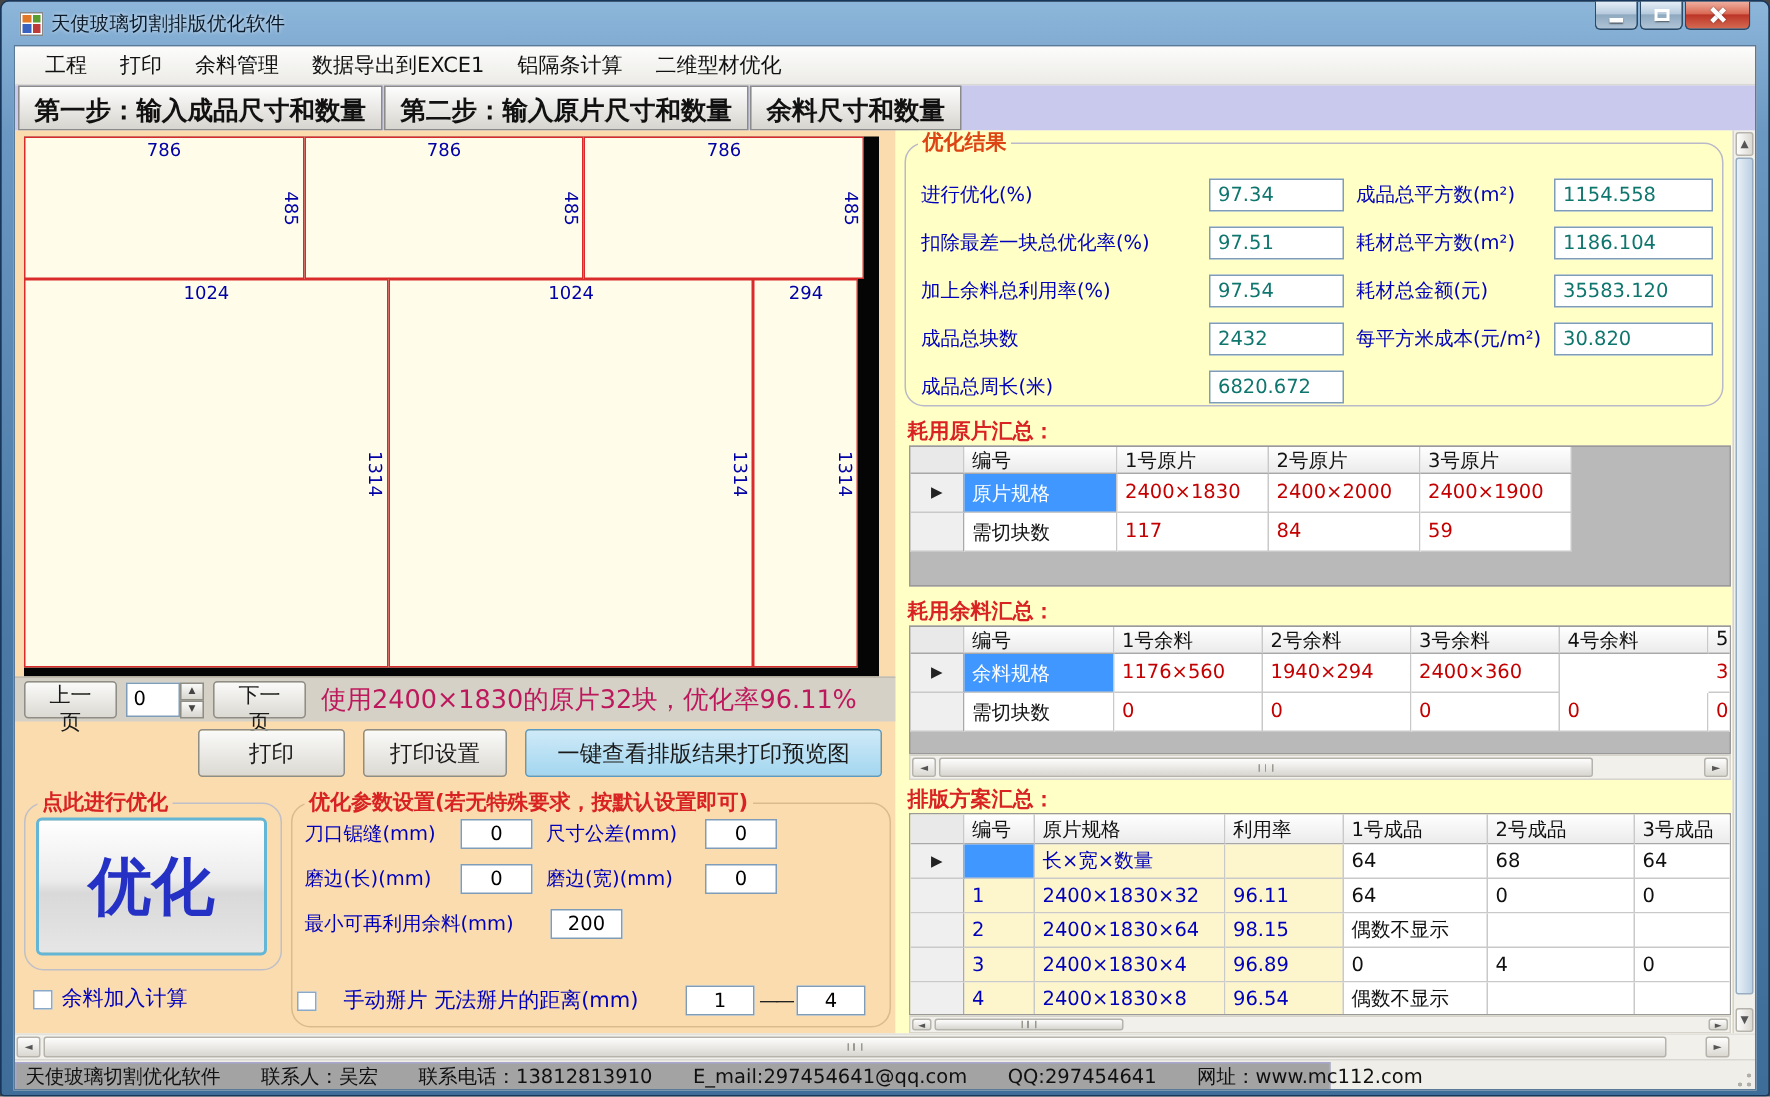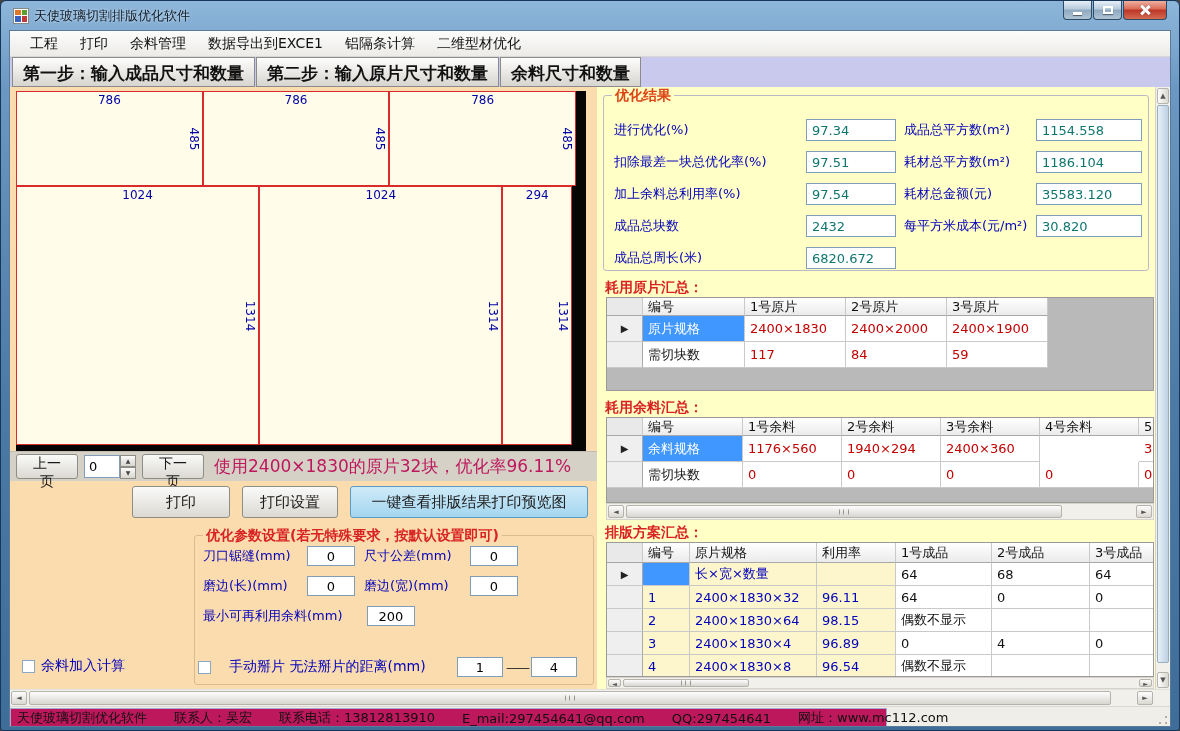--- a/index.html
+++ b/index.html
@@ -67,21 +67,21 @@
 
   
   .printbar { position:absolute; left:0; top:394px; width:588px; height:42px; display:flex; align-items:center;
     padding-left:122px; gap:12px; }
   .printbar .btn { height:32px; font-size:15px; }
   .btn.b-print { width:98px; } .btn.b-pset { width:96px; }
   .btn.preview { width:238px; background:linear-gradient(180deg,#cfeaf8,#a3d6ef); border-color:#5a9cc4; }
 
   
   .bottom { position:absolute; left:0; top:436px; width:588px; height:166px; }
-  .gbox { position:absolute; border:1px solid #bfbfc8; border-radius:3px; }
+  .gbox { position:absolute; border:1px solid #bfbfc8; border-radius:13px; }
   .gtitle { position:absolute; top:-9px; left:8px; font-size:14px; font-weight:bold; color:#d92222;
     padding:0 3px; line-height:16px; white-space:nowrap; }
   .bottom .gtitle { background:#fbdcae; }
   .optbox { left:6px; top:12px; width:172px; height:112px; }
   .big-opt { position:absolute; left:7px; top:9px; width:154px; height:92px; border:2px solid #63b6d6; border-radius:4px;
     background:linear-gradient(180deg,#ffffff,#ececec 45%,#d9d9d9 55%,#e6e6e6); font-family:inherit;
     font-size:42px; font-weight:bold; color:#2431c4; }
   .chk { position:absolute; display:flex; align-items:center; gap:6px; font-size:14px; color:#0000bb; }
   .chk .box { width:13px; height:13px; background:#fff; border:1px solid #8aa8c8; display:inline-block; }
   .chk.remnant { left:12px; top:134px; }
@@ -141,21 +141,21 @@
   .vscroll { width:15px; height:602px; background:#f1f0ea; border-left:1px solid #d5d3cc; position:relative; }
   .vs-arrow { position:absolute; left:1px; right:1px; height:16px; background:linear-gradient(90deg,#fdfdfd,#dad8d1);
     border:1px solid #b5b3ac; border-radius:2px; font-size:7px; color:#555; display:flex; align-items:center; justify-content:center; }
   .vs-thumb { position:absolute; left:1px; right:1px; top:18px; height:558px; background:linear-gradient(90deg,#e7f0f8,#bcd0e2);
     border:1px solid #96adc2; border-radius:2px; }
 
   .hscroll-main { height:17px; background:#f1f0ea; border-top:1px solid #e2e1dc; position:relative; }
 
   
   .statusbar { height:22px; background:#efeee8; position:relative; border-top:1px solid #d9d8d2; }
-  .status-box { position:absolute; left:0; top:1px; width:877px; height:20px; background:#be185d;
+  .status-box { position:absolute; left:0; top:1px; width:877px; height:20px; background:#a3a3a3;
     border:1px solid #a7a7cf; display:flex; align-items:center; padding-left:6px; }
   .sitem { font-size:13px; color:#101010; margin-right:27px; white-space:nowrap; }
   .grip { position:absolute; right:2px; bottom:3px; width:10px; height:10px;
     background:radial-gradient(circle at 8px 2px,#b0aea6 1.2px,transparent 1.5px),
                radial-gradient(circle at 8px 8px,#b0aea6 1.2px,transparent 1.5px),
                radial-gradient(circle at 2px 8px,#b0aea6 1.2px,transparent 1.5px); }
 </style>
 </head>
 <body>
 
@@ -242,20 +242,24 @@
           <span class="pager-status">使用2400×1830的原片32块，优化率96.11%</span>
         </div>
 
         <div class="printbar">
           <button class="btn b-print">打印</button>
           <button class="btn b-pset">打印设置</button>
           <button class="btn preview">一键查看排版结果打印预览图</button>
         </div>
 
         <div class="bottom">
+          <div class="gbox optbox">
+            <span class="gtitle">点此进行优化</span>
+            <button class="big-opt">优化</button>
+          </div>
           <label class="chk remnant">
             <span class="box"></span>
             <span>余料加入计算</span>
           </label>
           <div class="gbox params">
             <span class="gtitle">优化参数设置(若无特殊要求，按默认设置即可)</span>
           </div>
           <div id="paramrows">
               <div class="prow">
                 <span class="plabel">刀口锯缝(mm)</span>

